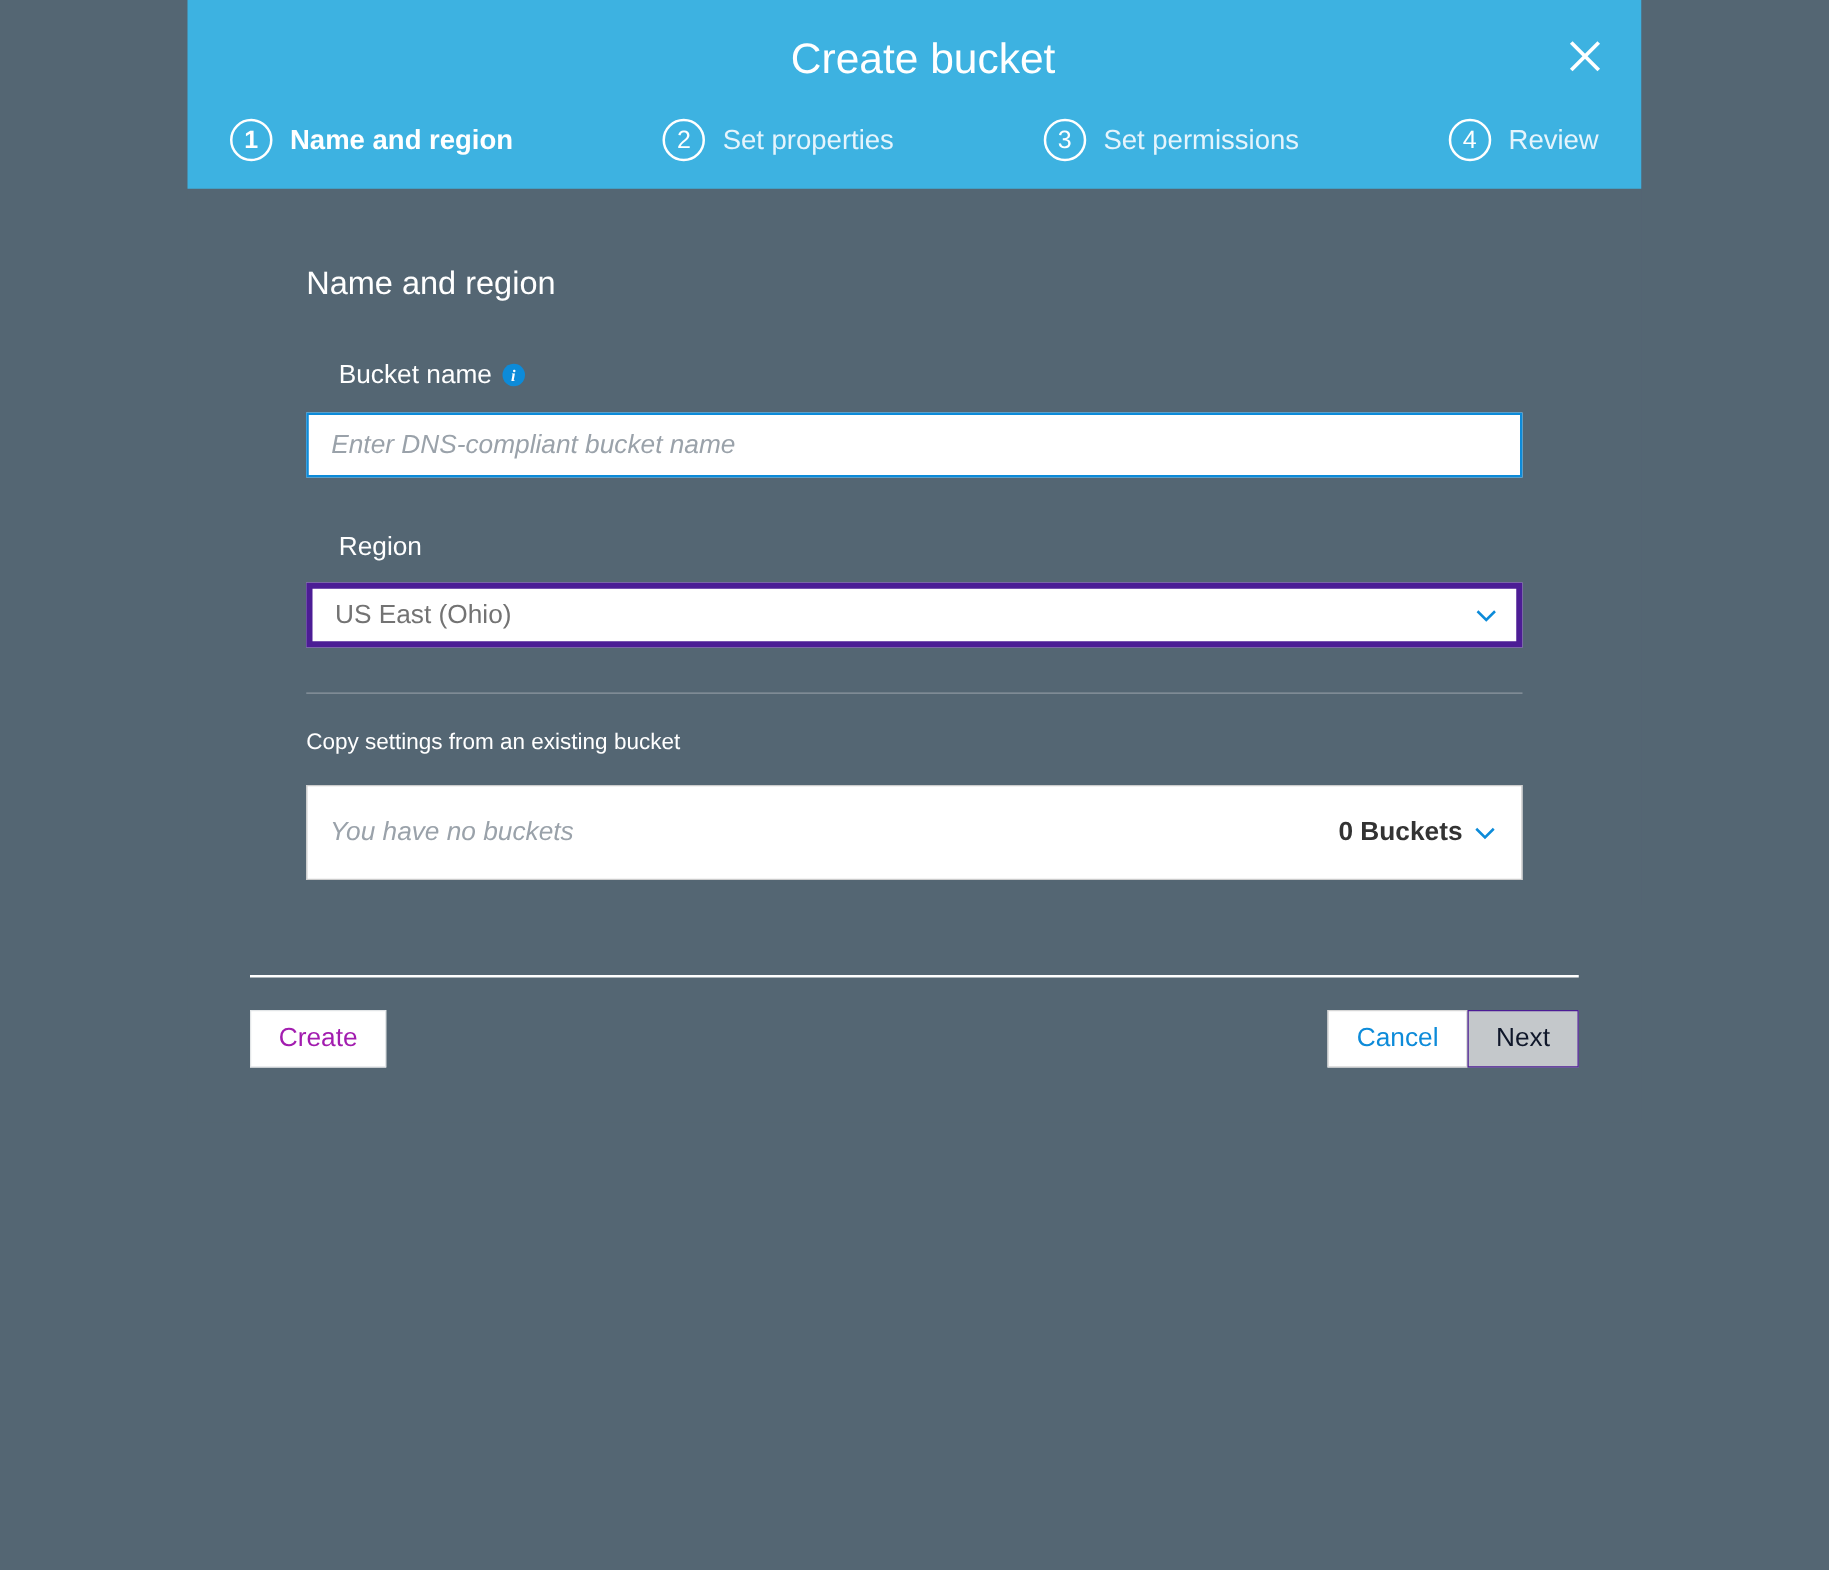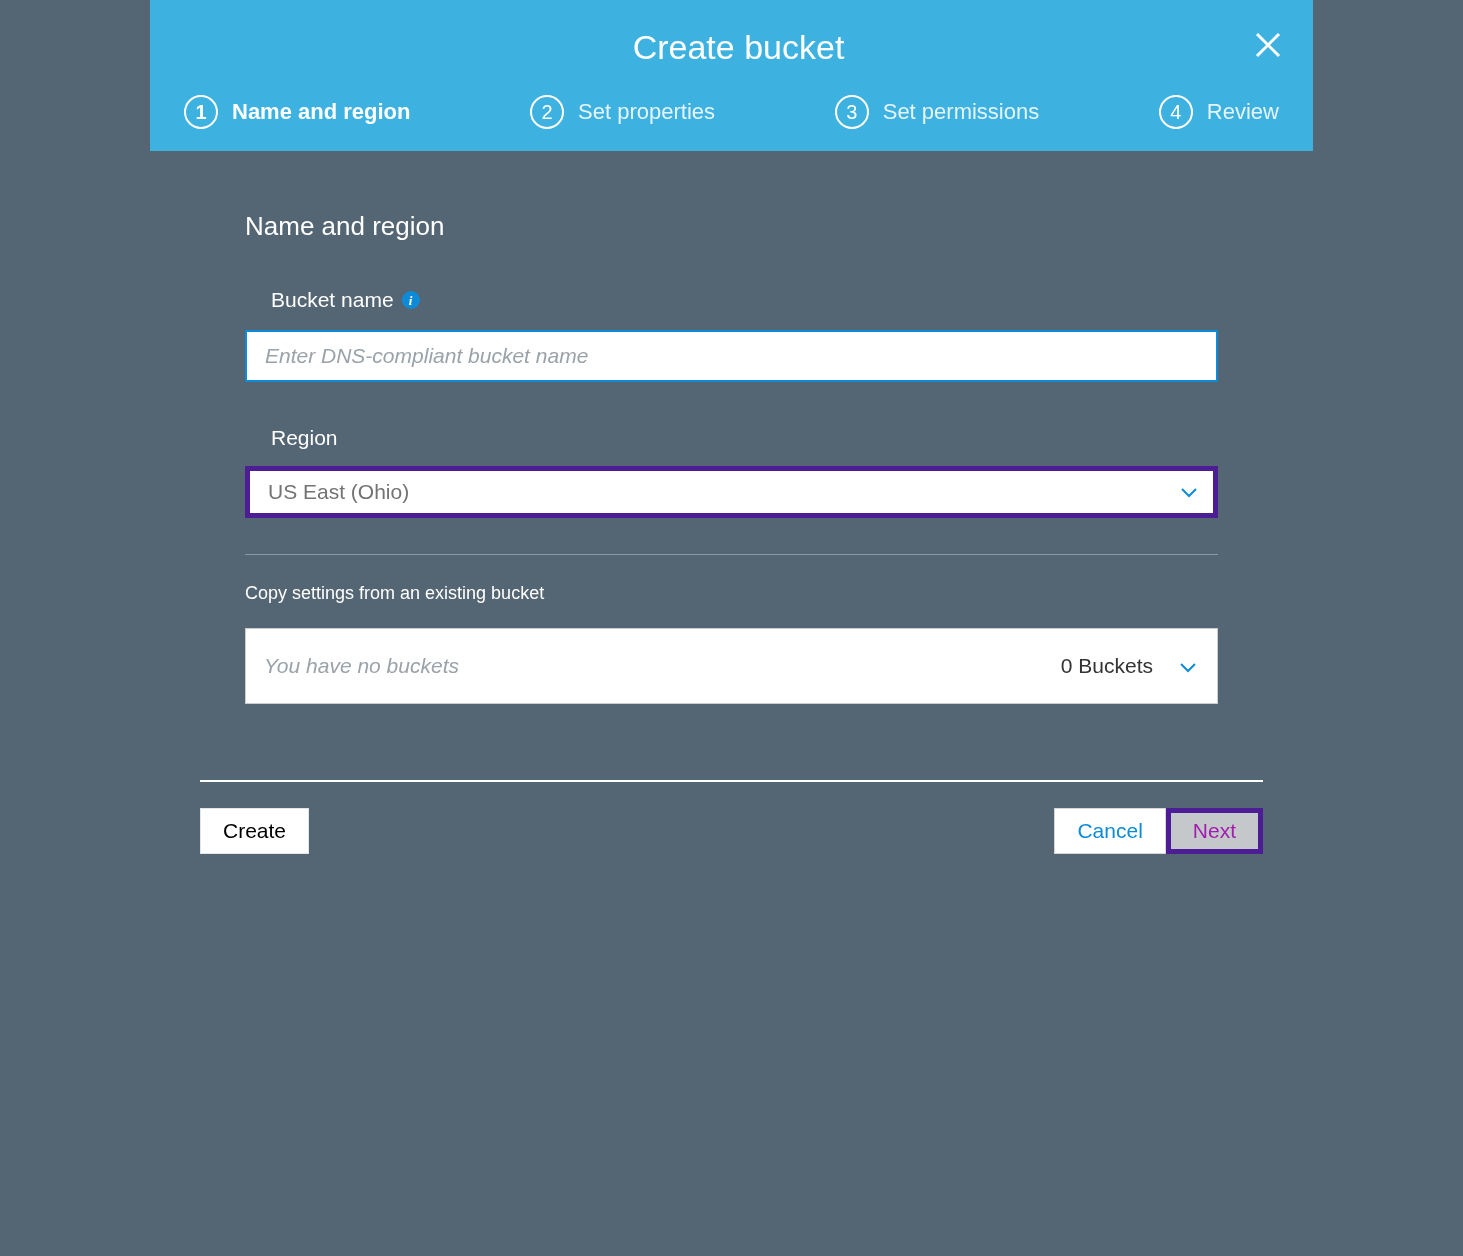--- a/index.html
+++ b/index.html
@@ -147,22 +147,23 @@
     align-items: center;
     justify-content: space-between;
     color: #9aa2aa;
     font-style: italic;
     cursor: pointer;
     padding-right: 20px;
   }
   .combo .right {
     display: flex;
     align-items: center;
-    gap: 26px;
+    gap: 9px;
     font-style: normal;
+    font-weight: bold;
   }
   .combo .count { color: #333; }
 
   .footer {
     margin-top: 56px;
     padding: 0 50px 44px 50px;
   }
   .footer-divider {
     border: none;
     border-top: 2px solid #fff;
@@ -176,30 +177,30 @@
   .btn {
     height: 46px;
     padding: 0 22px;
     font-size: 21px;
     border: 1px solid #d6d6d6;
     background: #fff;
     cursor: pointer;
   }
   .btn-create {
     background: #fff;
-    color: #000000;
+    color: #a21caf;
     border: 1px solid #e3e6e8;
     cursor: default;
   }
   .right-buttons { display: flex; }
   .btn-cancel { color: #0d8bd9; border: 1px solid #d6d6d6; }
   .btn-next {
     background: #c4c8cb;
-    color: #a21caf;
-    border: 5px solid #4c1d95;
+    color: #0f172a;
+    border: 1px solid #4c1d95;
     cursor: default;
   }
 
   .bucket-input-wrap { margin-bottom: 44px; }
   .region-label { margin-bottom: 16px; }
 </style>
 </head>
 <body>
 
 <div class="modal">

